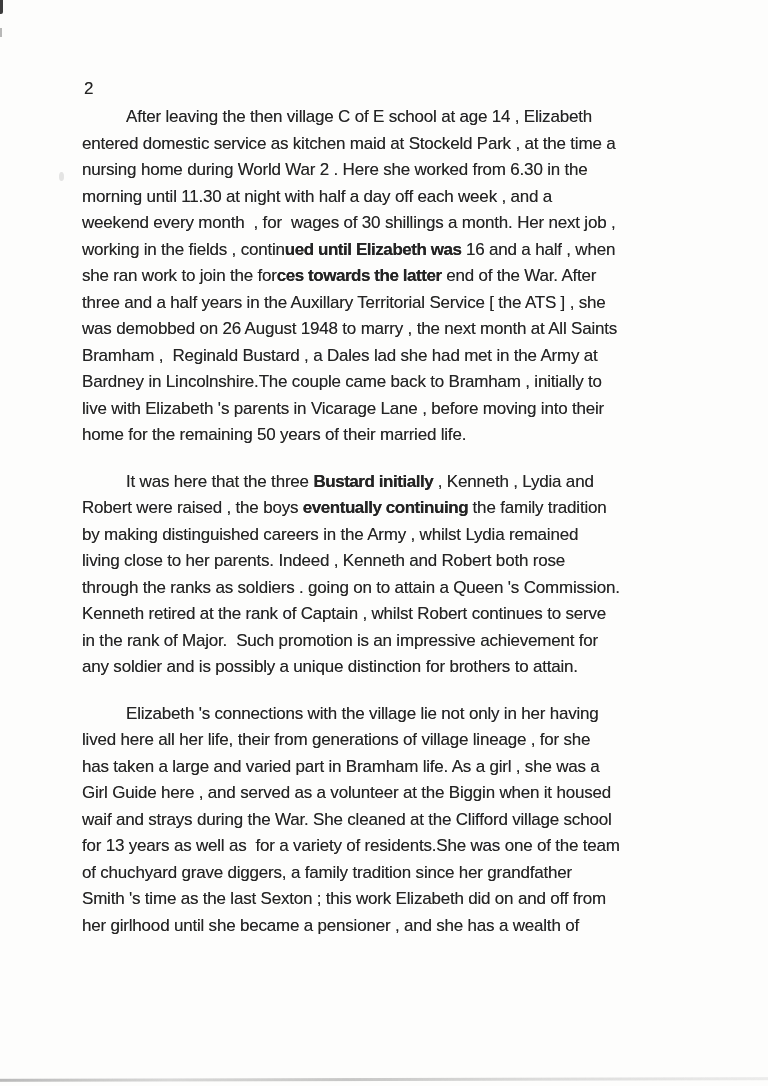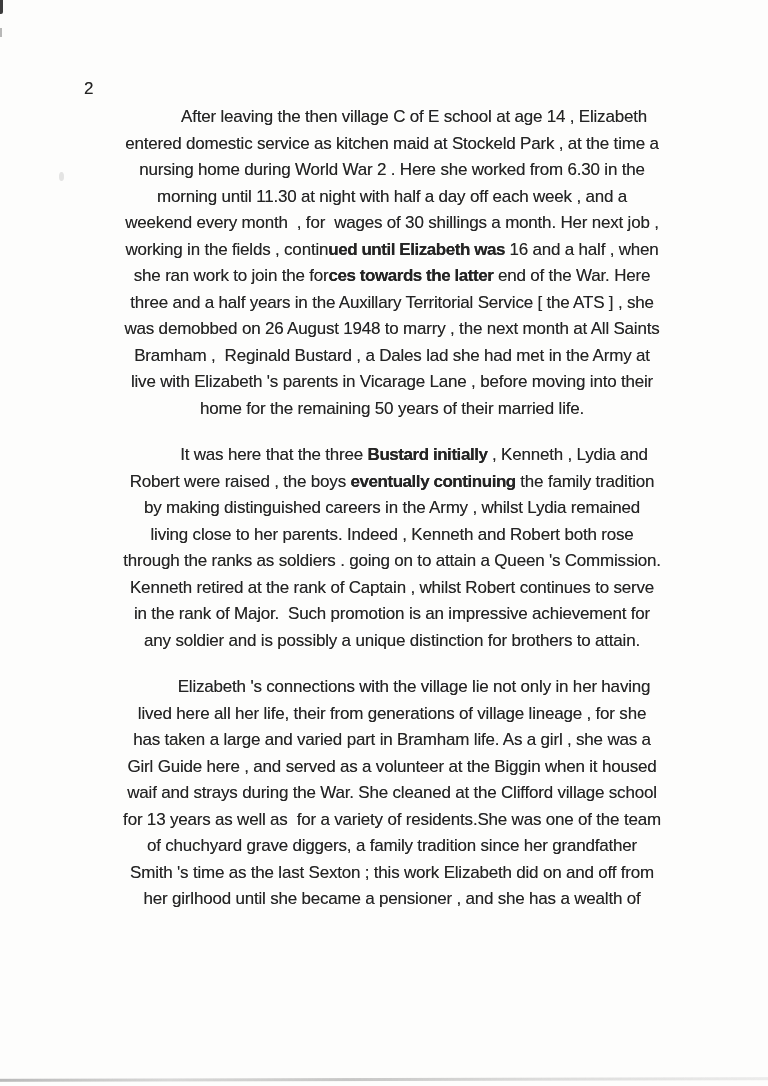--- a/index.html
+++ b/index.html
@@ -33,21 +33,20 @@
     left: 82px;
     top: 104px;
     width: 620px;
     color: #242424;
     font-size: 17px;
     letter-spacing: -0.2px;
     text-shadow: 0 0 0.5px rgba(30,30,30,0.5);
   }
   .paragraph {
     margin: 0 0 20px 0;
-    text-align: center;
   }
   .line {
     line-height: 26.5px;
     white-space: pre;
   }
   .line.first {
     padding-left: 44px;
   }
   .ink-heavy {
     font-weight: bold;
@@ -106,24 +105,25 @@
   <div class="page-number">2</div>
 
   <div class="doc-body">
       <div class="paragraph">
         <div class="line first"><span>After leaving the then village C of E school at age 14 , Elizabeth</span></div>
         <div class="line"><span>entered domestic service as kitchen maid at Stockeld Park , at the time a</span></div>
         <div class="line"><span>nursing home during World War 2 . Here she worked from 6.30 in the</span></div>
         <div class="line"><span>morning until 11.30 at night with half a day off each week , and a</span></div>
         <div class="line"><span>weekend every month  , for  wages of 30 shillings a month. Her next job ,</span></div>
         <div class="line"><span>working in the fields , contin</span><span class="ink-heavy">ued until Elizabeth was</span><span> 16 and a half , when</span></div>
-        <div class="line"><span>she ran work to join the for</span><span class="ink-heavy">ces towards the latter</span><span> end of the War. Here</span></div>
+        <div class="line"><span>she ran work to join the for</span><span class="ink-heavy">ces towards the latter</span><span> end of the War. After</span></div>
         <div class="line"><span>three and a half years in the Auxillary Territorial Service [ the ATS ] , she</span></div>
         <div class="line"><span>was demobbed on 26 August 1948 to marry , the next month at All Saints</span></div>
         <div class="line"><span>Bramham ,  Reginald Bustard , a Dales lad she had met in the Army at</span></div>
+        <div class="line"><span>Bardney in Lincolnshire.The couple came back to Bramham , initially to</span></div>
         <div class="line"><span>live with Elizabeth 's parents in Vicarage Lane , before moving into their</span></div>
         <div class="line"><span>home for the remaining 50 years of their married life.</span></div>
       </div>
       <div class="paragraph">
         <div class="line first"><span>It was here that the three </span><span class="ink-heavy">Bustard initially</span><span> , Kenneth , Lydia and</span></div>
         <div class="line"><span>Robert were raised , the boys </span><span class="ink-heavy">eventually continuing</span><span> the family tradition</span></div>
         <div class="line"><span>by making distinguished careers in the Army , whilst Lydia remained</span></div>
         <div class="line"><span>living close to her parents. Indeed , Kenneth and Robert both rose</span></div>
         <div class="line"><span>through the ranks as soldiers . going on to attain a Queen 's Commission.</span></div>
         <div class="line"><span>Kenneth retired at the rank of Captain , whilst Robert continues to serve</span></div>

